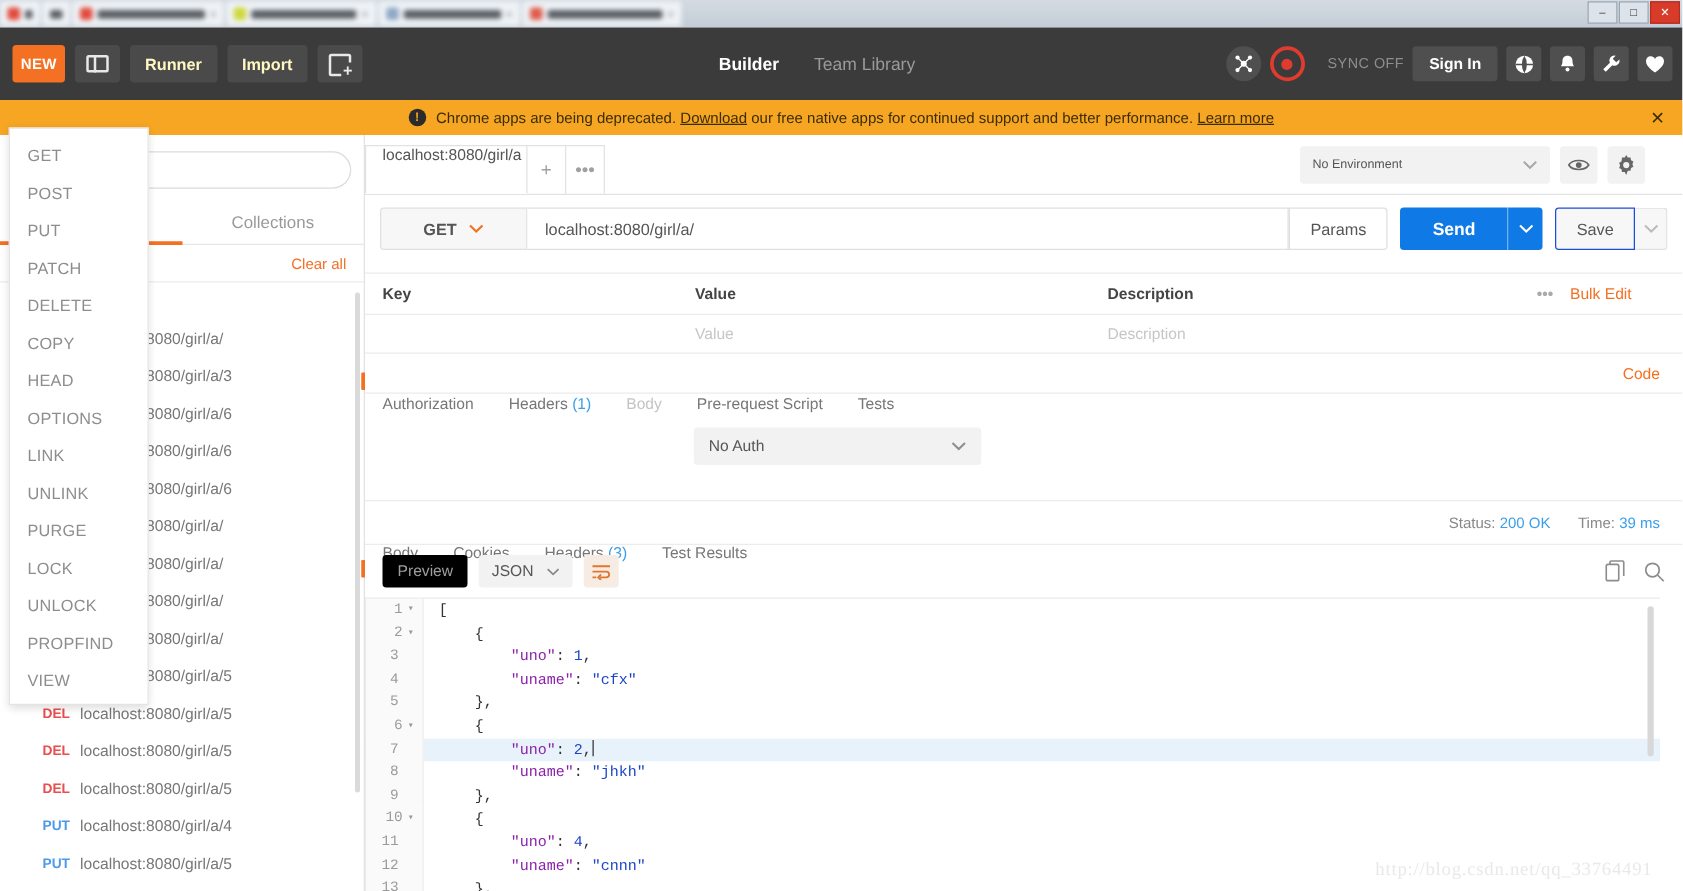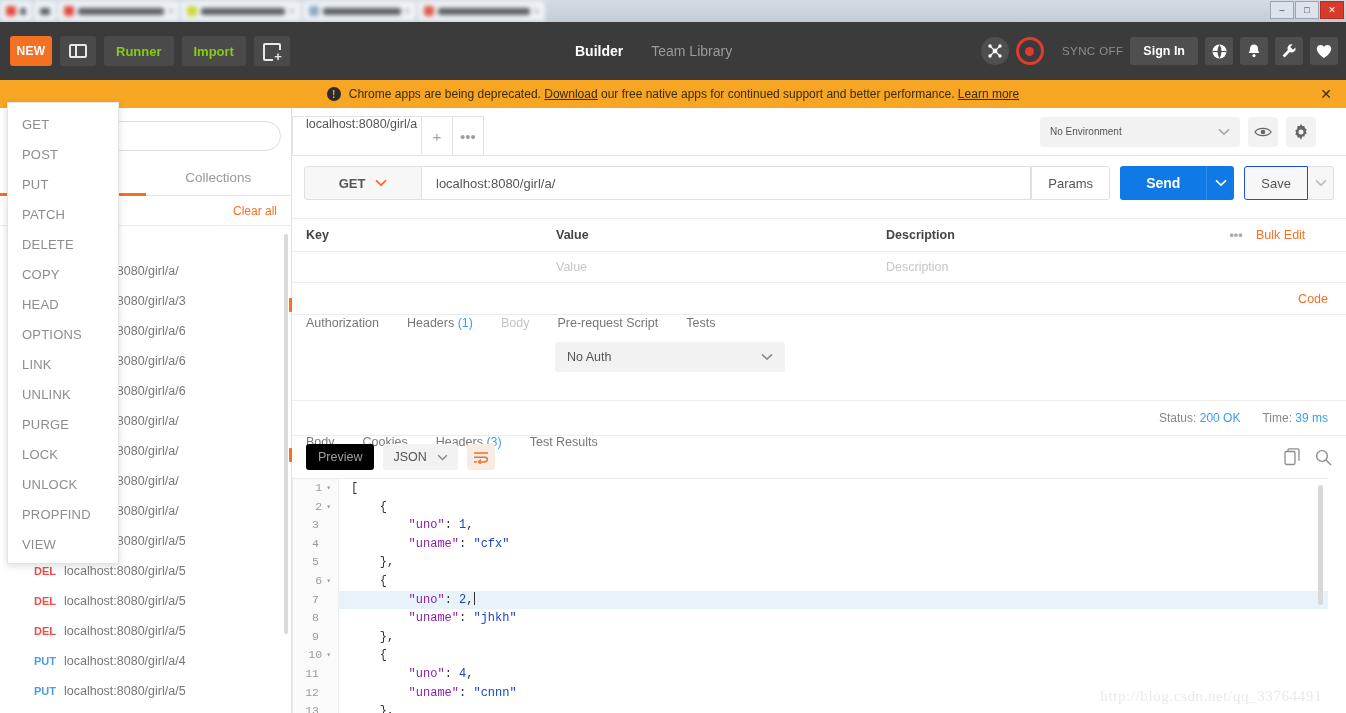--- a/index.html
+++ b/index.html
@@ -40,21 +40,21 @@
     background: #3b3b3b; display: flex; align-items: center;
   }
   .btn-new {
     margin-left: 10px; width: 42px; height: 30px; background: #f47023;
     color: #fff; font-size: 12px; font-weight: bold; letter-spacing: .3px;
     display: flex; align-items: center; justify-content: center; border-radius: 3px;
     cursor: pointer;
   }
   .tbtn {
     height: 30px; margin-left: 8px; padding: 0 12px; border-radius: 3px;
-    background: #4a4a4a; color: #84cc16; font-size: 13px; font-weight: bold;
+    background: #4a4a4a; color: #fef9c3; font-size: 13px; font-weight: bold;
     display: flex; align-items: center; justify-content: center; cursor: pointer;
   }
   .tbtn.icon-only { width: 36px; padding: 0; }
   .sidebar-toggle-glyph {
     width: 18px; height: 14px; border: 2px solid #e8e8e8; border-radius: 2px; position: relative;
   }
   .sidebar-toggle-glyph:after {
     content: ""; position: absolute; left: 4px; top: -2px; bottom: -2px; width: 2px; background: #e8e8e8;
   }
   .newtab-glyph { width: 18px; height: 16px; position: relative; }

